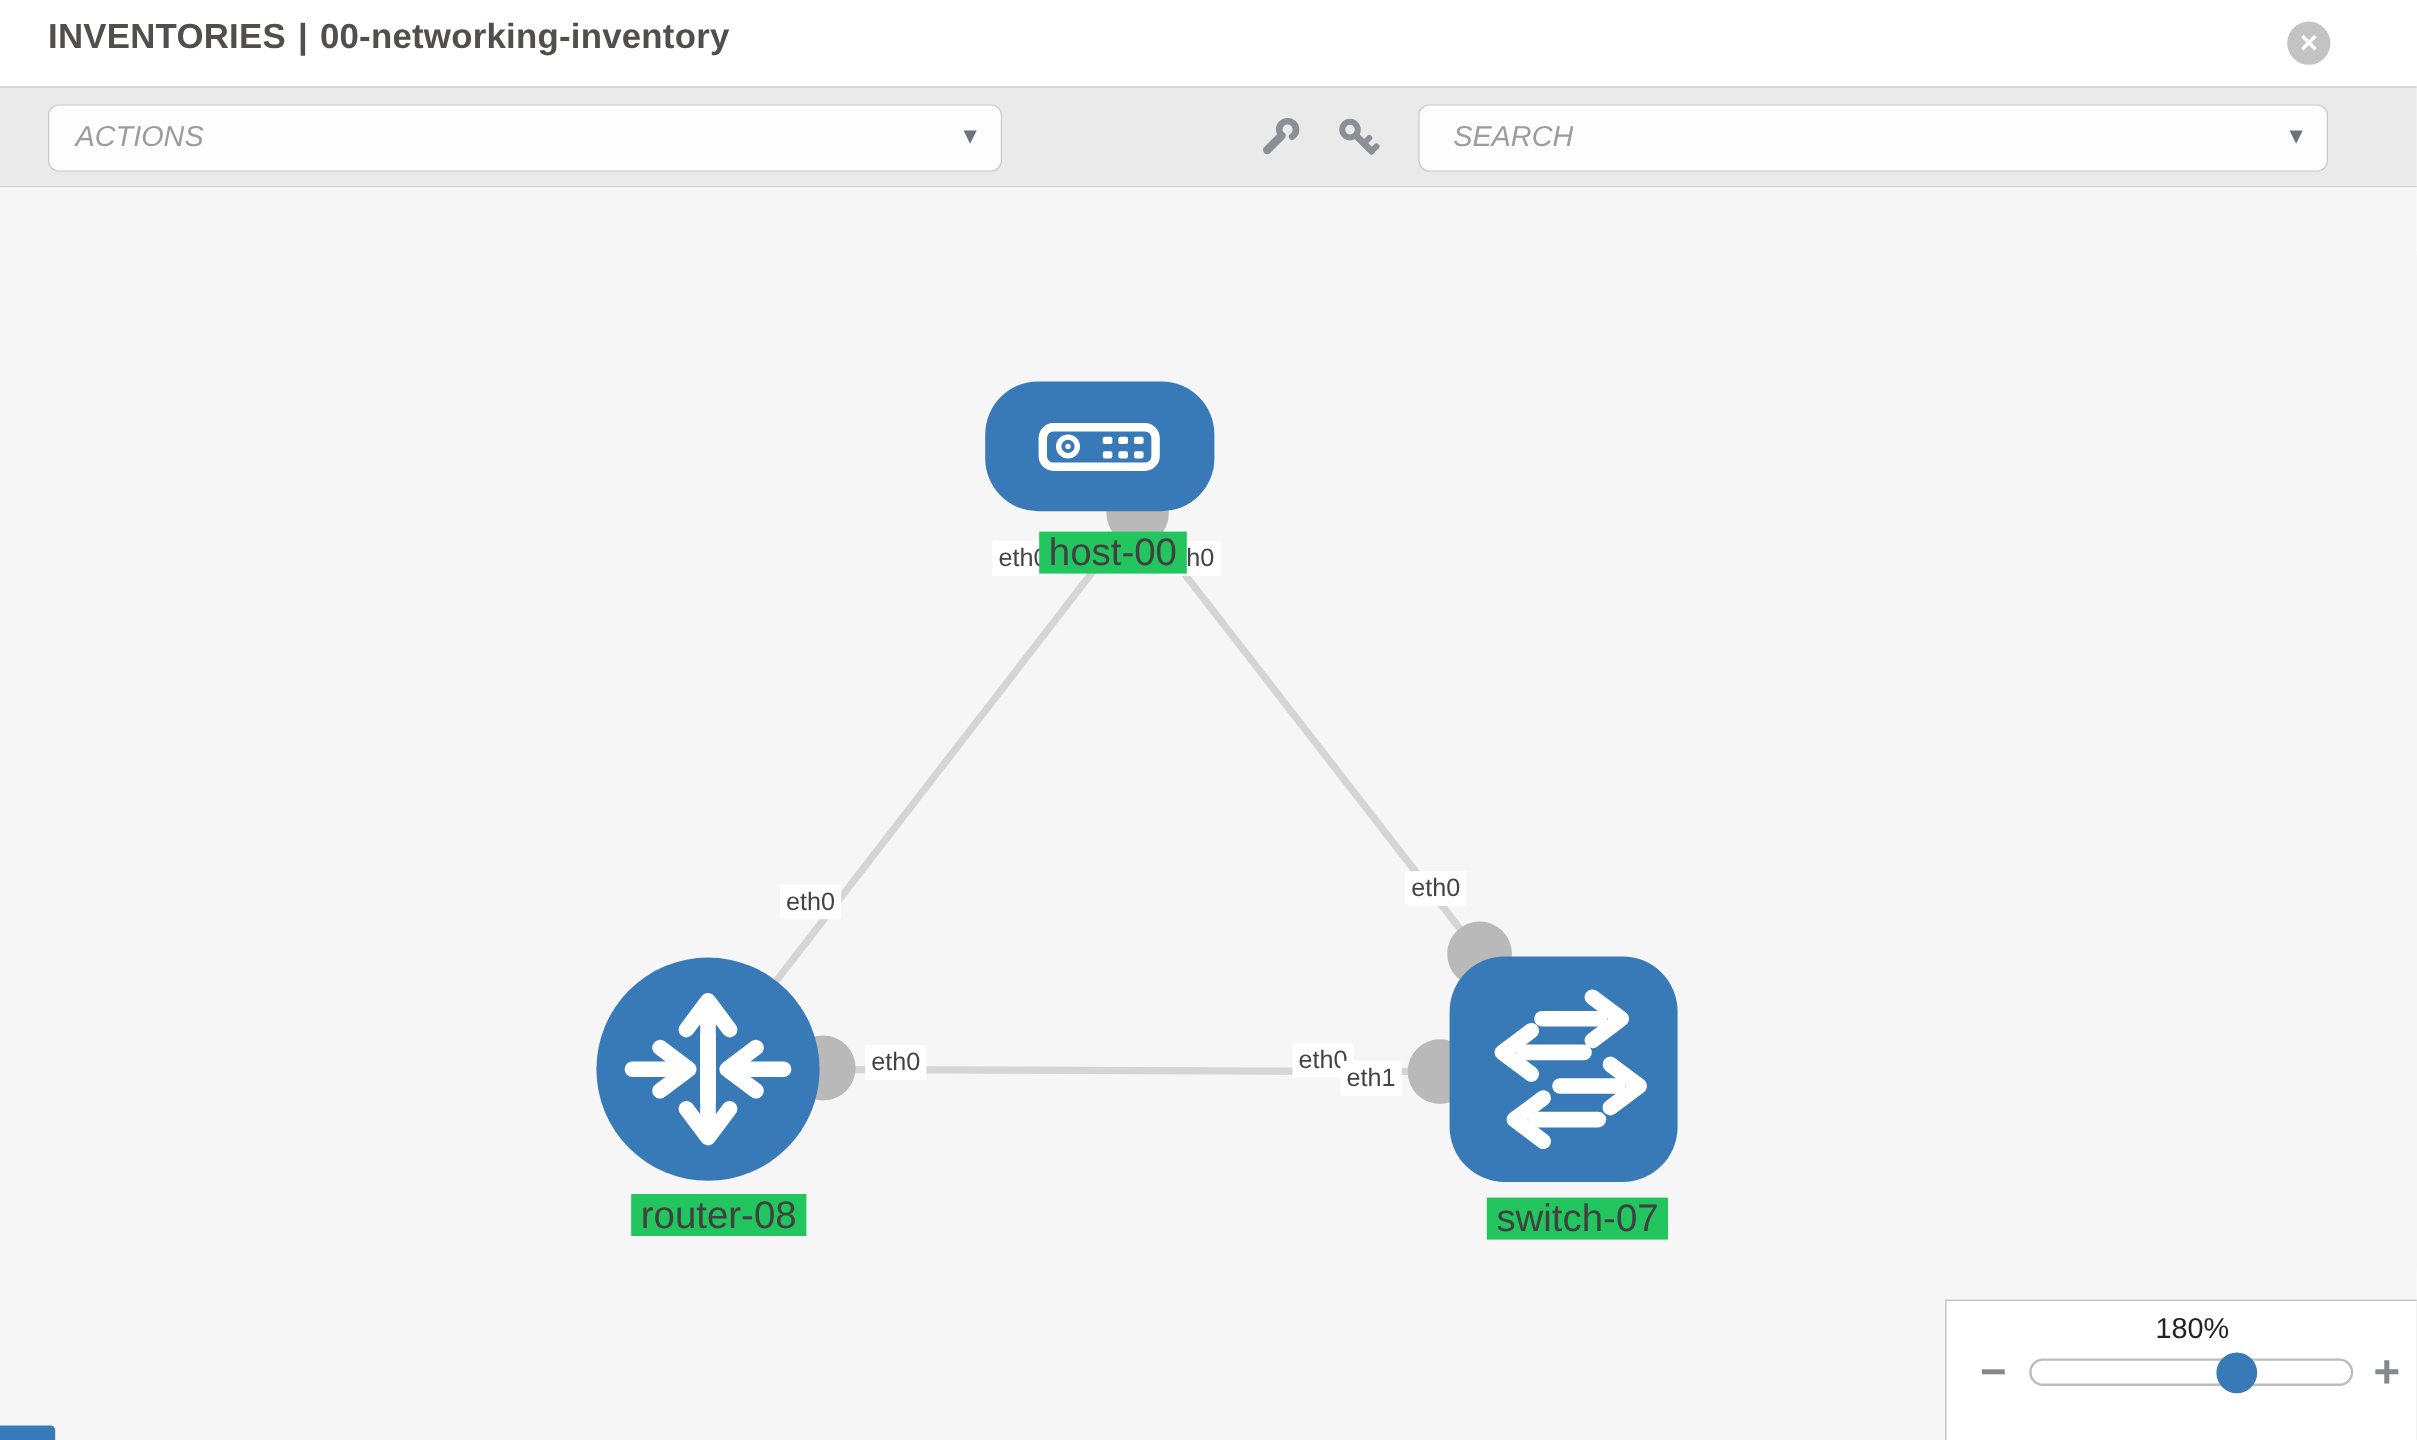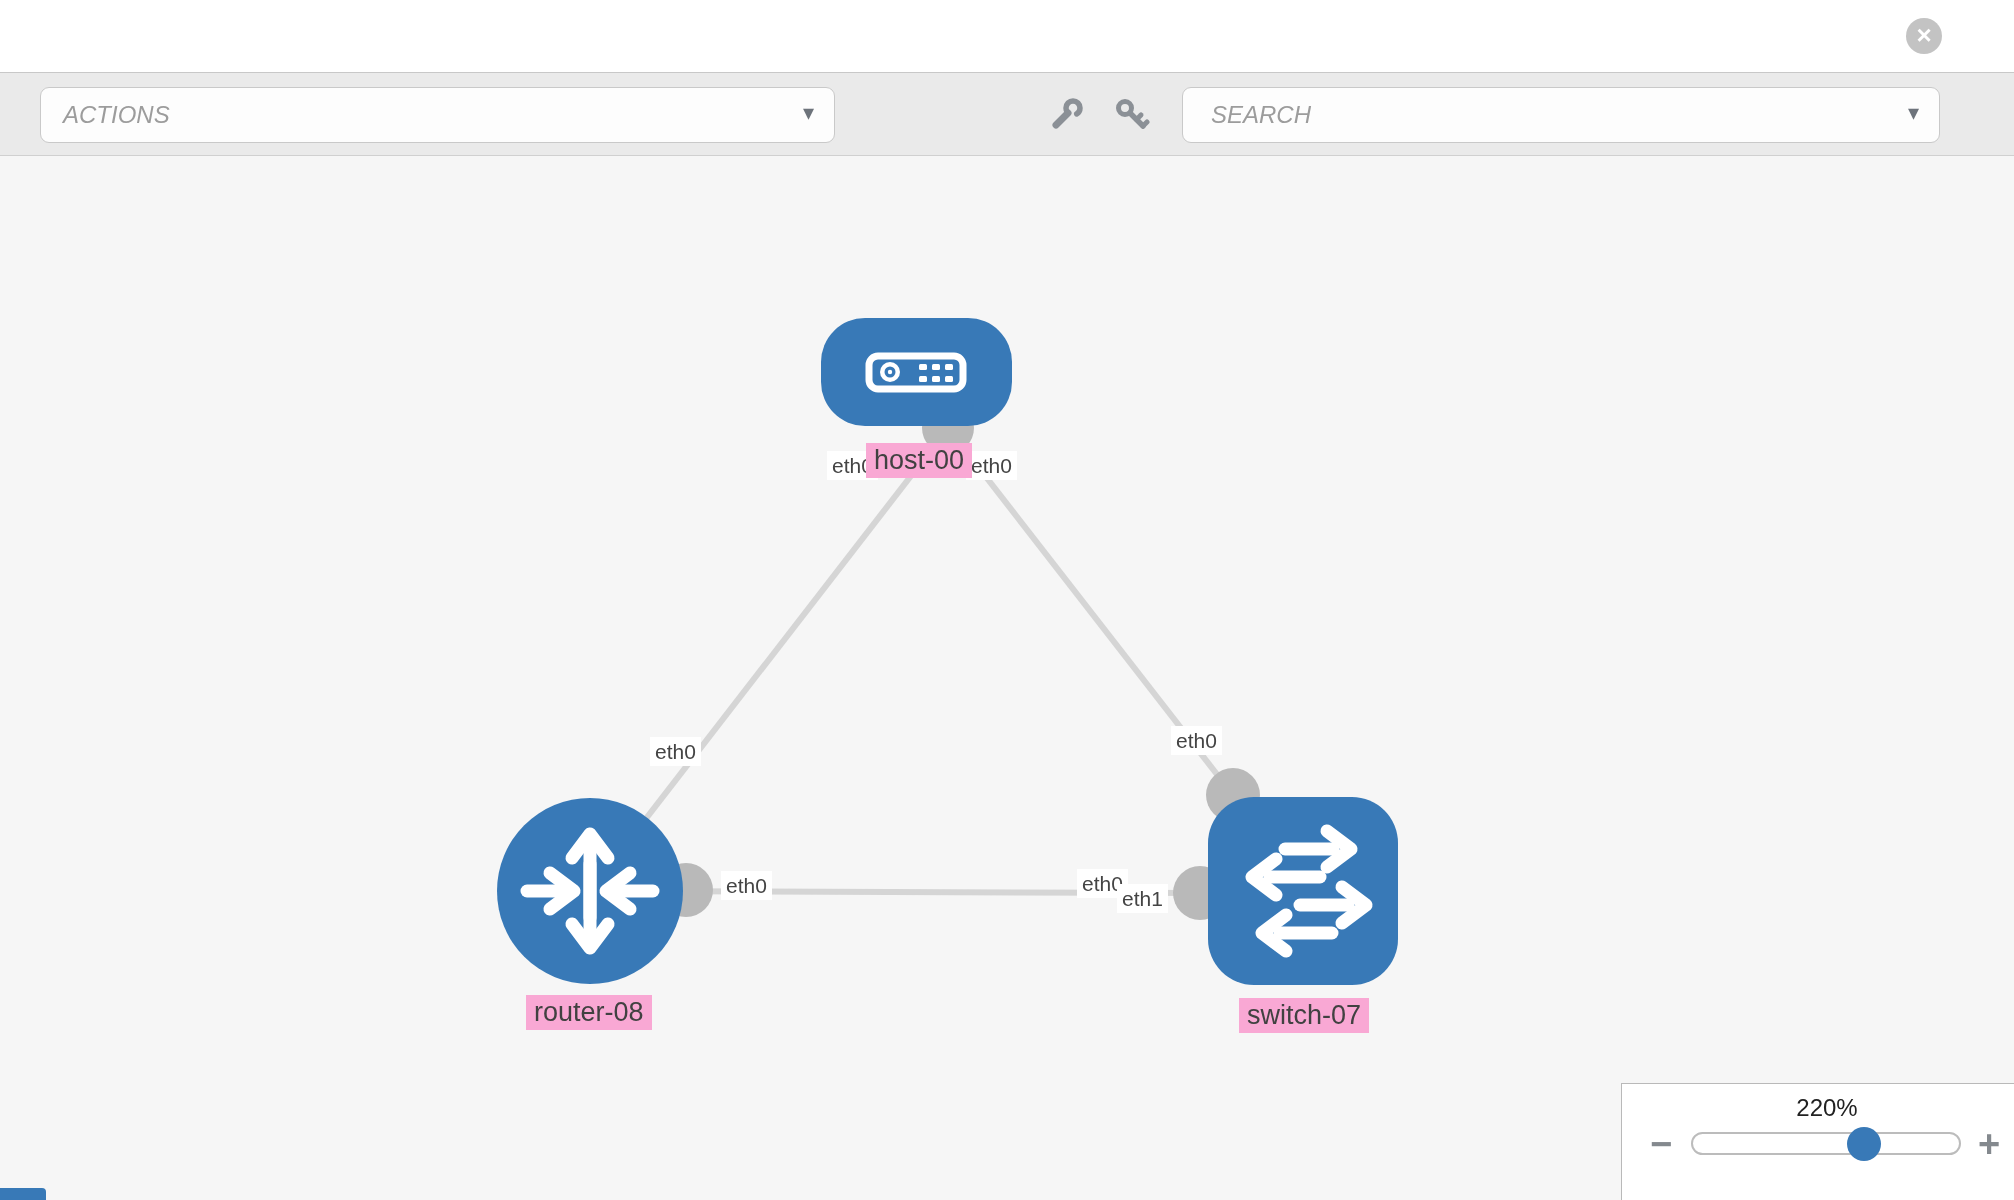--- a/index.html
+++ b/index.html
@@ -48,22 +48,22 @@
     position:absolute; top:156px; left:0; width:2014px; height:1044px;
     background:#f6f6f6;
   }
   #graph-svg { position:absolute; top:0; left:0; }
 
   .iface-label {
     position:absolute; background:#ffffff; color:#444444;
     font-size:21px; line-height:27px; padding:1px 5px; white-space:nowrap;
   }
   .node-label {
-    position:absolute; background:#f9a8d4; color:#414141;
-    font-size:27px; line-height:33px; padding:1px 8px; white-space:nowrap;
+    position:absolute; background:#22c55e; color:#414141;
+    font-size:32px; line-height:33px; padding:1px 8px; white-space:nowrap;
   }
 
   
   #zoom-panel {
     position:absolute; left:1621px; top:1083px; width:394px; height:118px;
     background:#ffffff; border:1px solid #b9b9b9;
   }
   #zoom-value {
     position:absolute; left:110px; top:10px; width:190px; text-align:center;
     font-size:24px; color:#222222;
@@ -86,20 +86,23 @@
   
   #key-button {
     position:absolute; left:0; top:1188px; width:46px; height:12px;
     background:#3879b7; border-radius:0 4px 0 0; cursor:pointer;
   }
 </style>
 </head>
 <body>
 
 <div id="header">
+  <div id="page-title">
+    <span>INVENTORIES</span><span class="sep">|</span><span>00-networking-inventory</span>
+  </div>
   <div id="close-btn">
     <span>×</span>
   </div>
 </div>
 
 <div id="toolbar">
   <div id="actions-dropdown" class="dropdown">
     <span>ACTIONS</span>
     <span class="caret">▾</span>
   </div>
@@ -191,20 +194,20 @@
   <div class="iface-label" style="left:721px; top:715px;">eth0</div>
   <div class="iface-label" style="left:1077px; top:713px;">eth0</div>
   <div class="iface-label" style="left:1117px; top:728px;">eth1</div>
 
   <div class="node-label" style="left:866px; top:287px;">host-00</div>
   <div class="node-label" style="left:526px; top:839px;">router-08</div>
   <div class="node-label" style="left:1239px; top:842px;">switch-07</div>
 </div>
 
 <div id="zoom-panel">
-  <div id="zoom-value">220%</div>
+  <div id="zoom-value">180%</div>
   <div id="zoom-out" class="zoom-sign">−</div>
   <div id="zoom-track"></div>
   <div id="zoom-thumb"></div>
   <div id="zoom-in" class="zoom-sign">+</div>
 </div>
 
 <div id="key-button"></div>
 
 </body></html>

